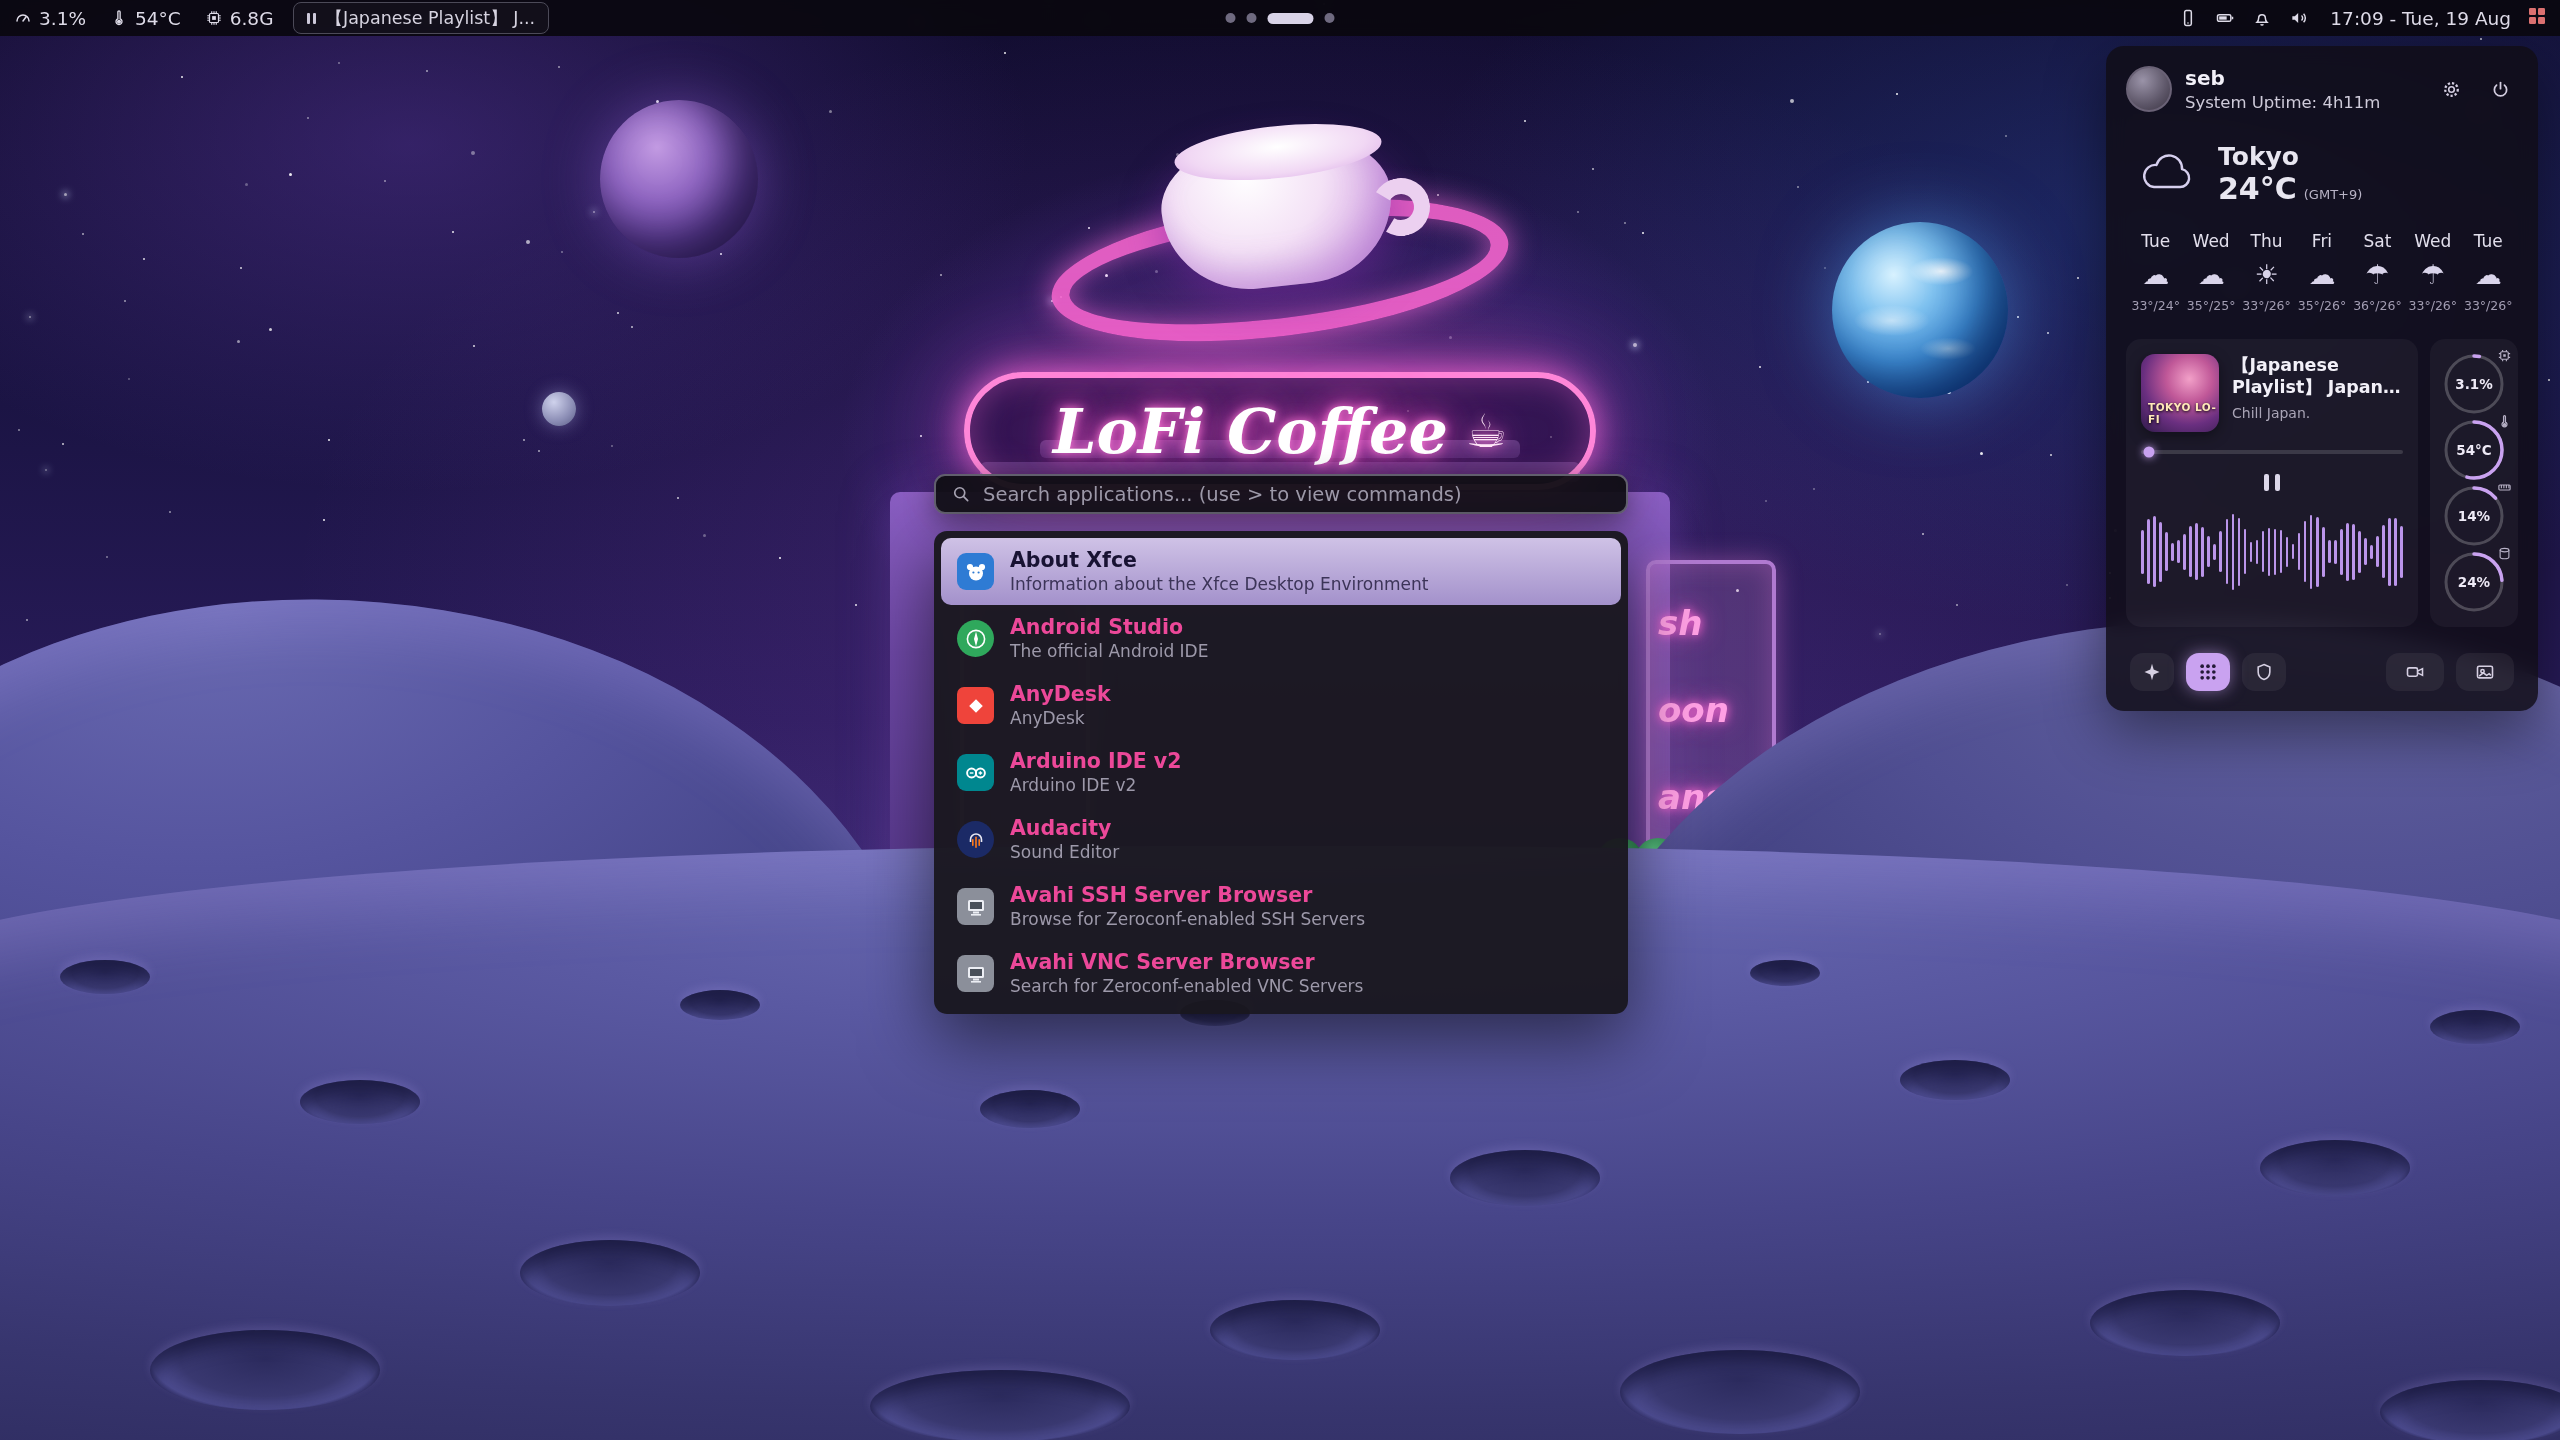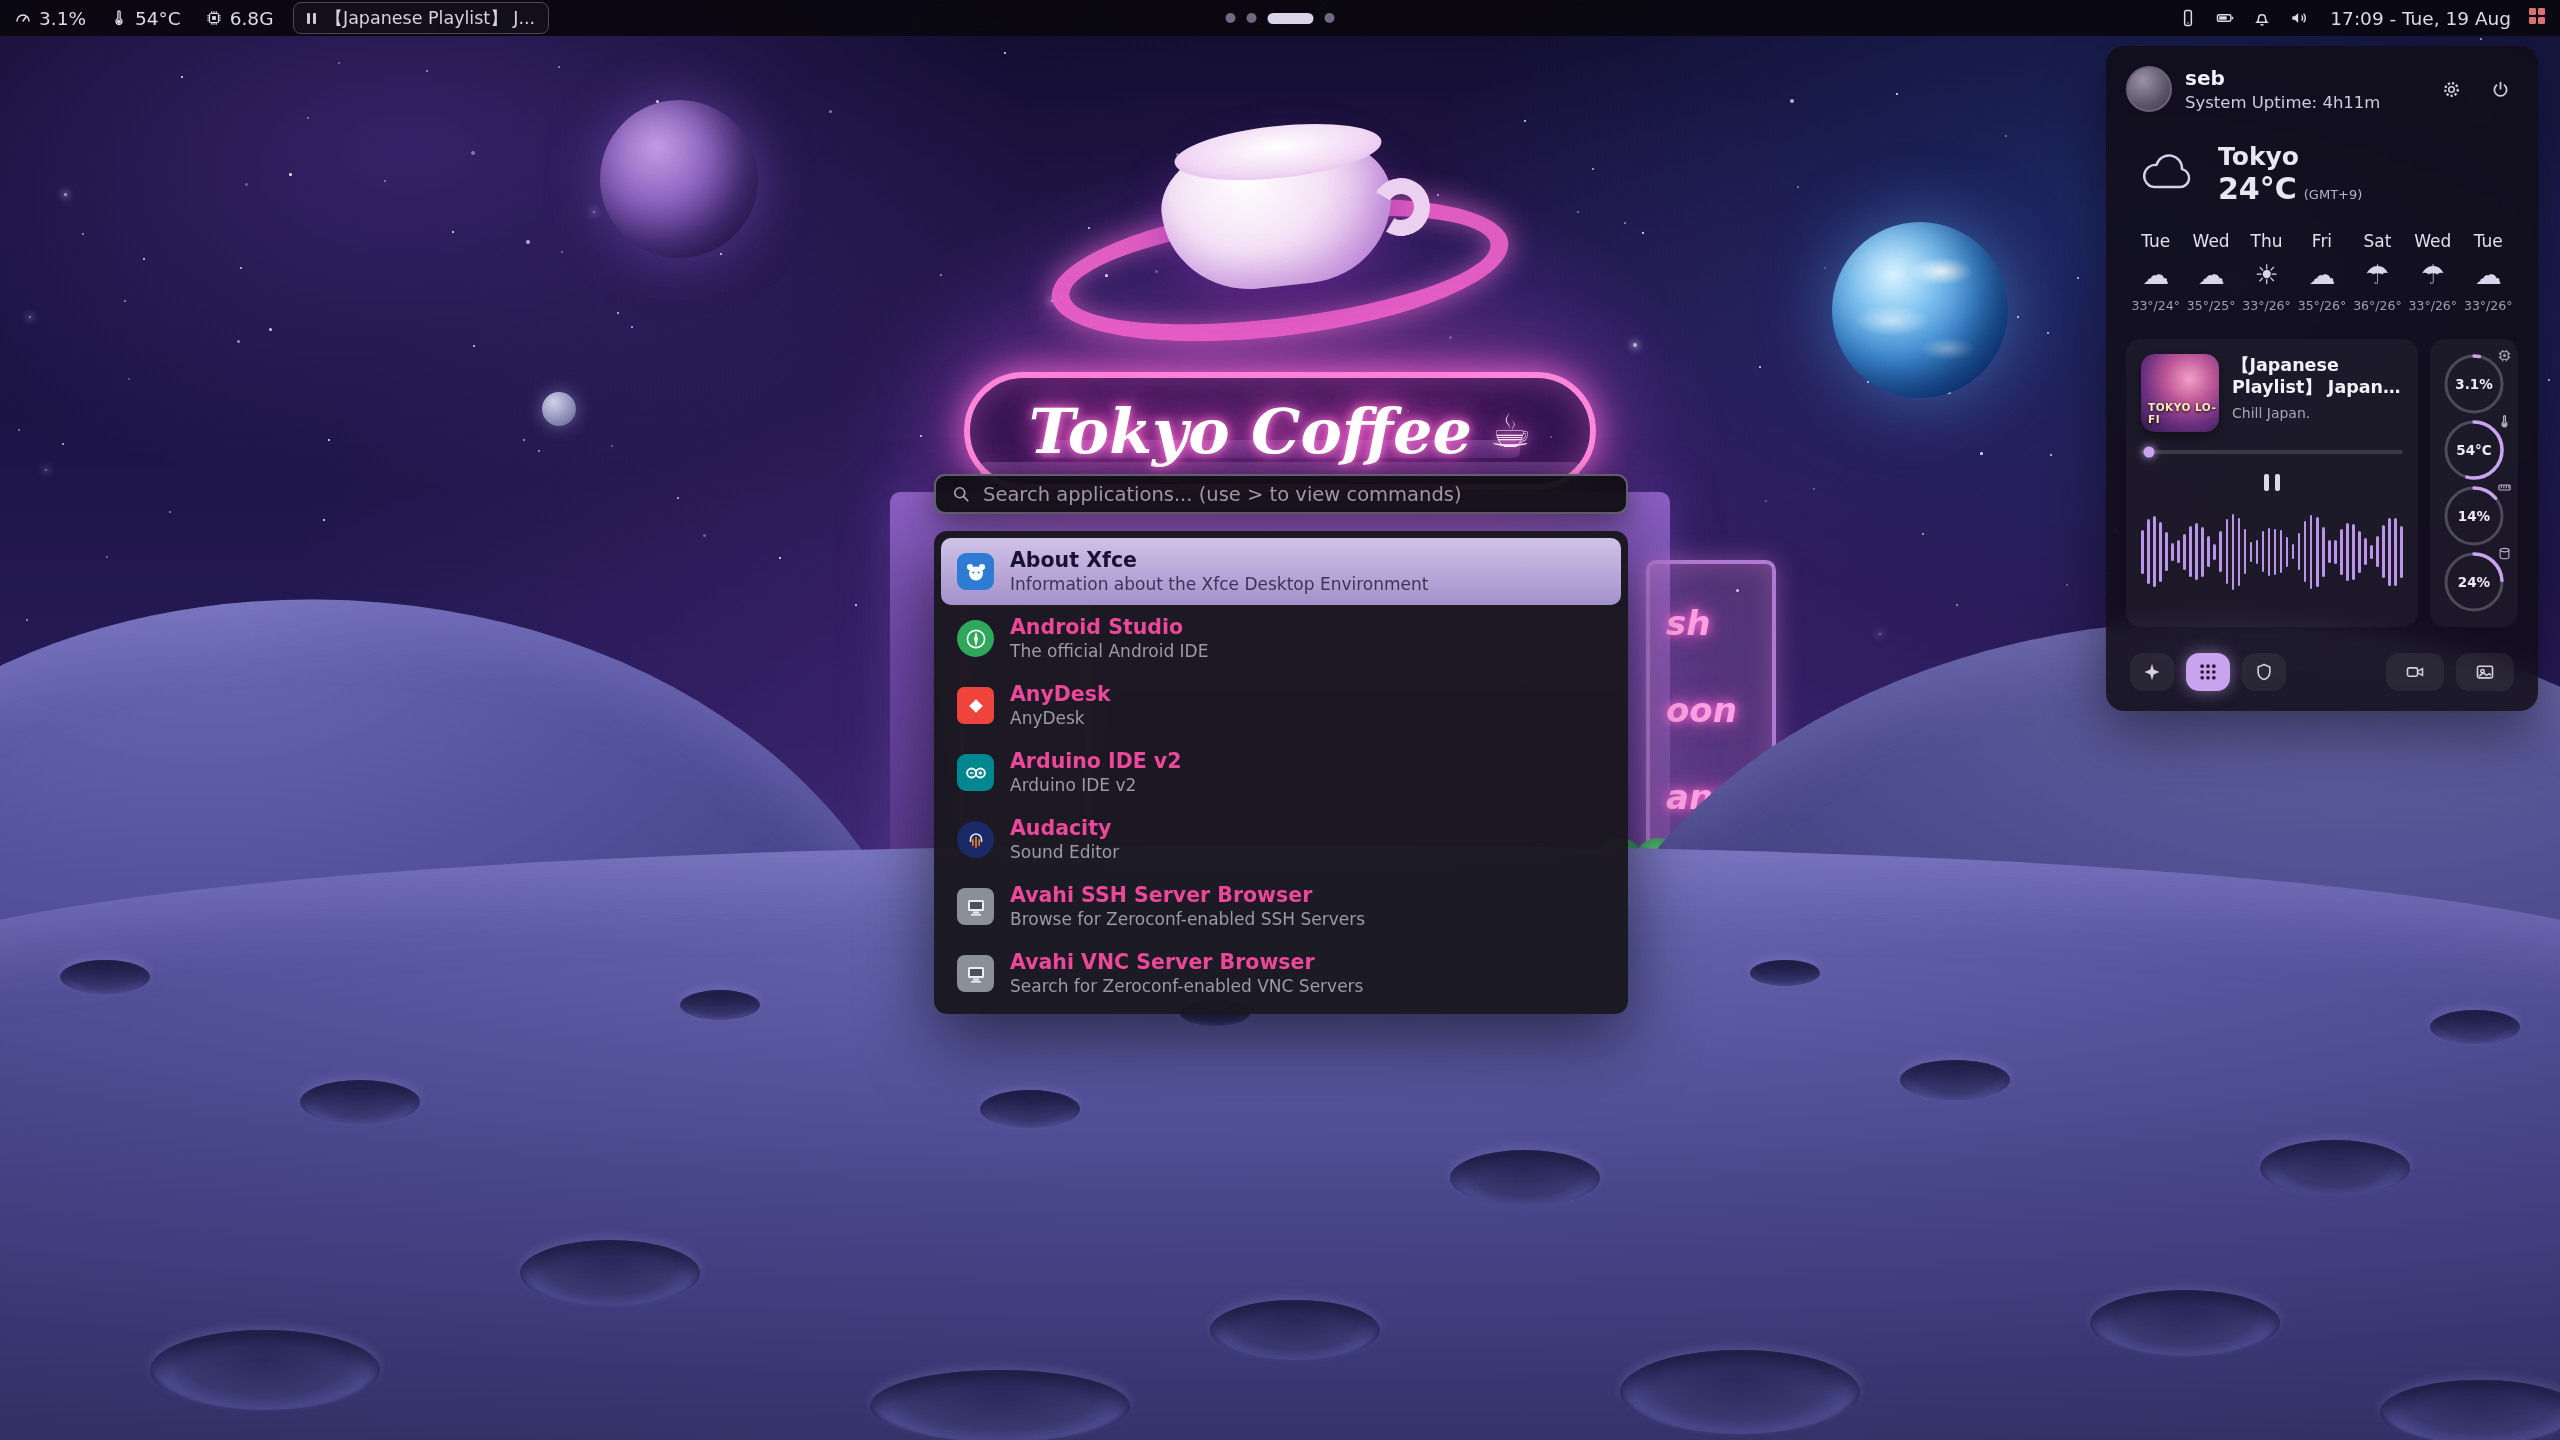--- a/index.html
+++ b/index.html
@@ -53,21 +53,21 @@
   .shop-glow{position:absolute;left:1280px;top:440px;width:1160px;height:760px;transform:translate(-50%,-50%);
     background:radial-gradient(closest-side,rgba(232,120,255,.26),rgba(150,80,255,.12) 55%,transparent 76%)}
   .building{position:absolute;left:890px;top:492px;width:780px;height:400px;border-radius:10px;
     background:linear-gradient(180deg,#8a5fc2 0%,#6e48a6 40%,#57388c 100%);
     box-shadow:0 0 50px rgba(150,90,220,.35)}
   .roof-step1{position:absolute;left:980px;top:462px;width:600px;height:20px;border-radius:6px;background:linear-gradient(180deg,#a477d8,#7a52ae)}
   .roof-step2{position:absolute;left:1040px;top:440px;width:480px;height:18px;border-radius:6px;background:linear-gradient(180deg,#b184e2,#8258b6)}
   .bwindow{position:absolute;top:560px;width:130px;height:300px;border:4px solid #b07ad0;border-radius:10px;
     background:rgba(255,170,240,.16);box-shadow:0 0 26px rgba(255,140,230,.35), inset 0 0 26px rgba(255,140,230,.25)}
   .bwindow.left{left:960px}
-  .bwindow.right{left:1646px;display:flex;flex-direction:column;justify-content:space-around;align-items:flex-start;padding:16px 16px}
+  .bwindow.right{left:1646px;display:flex;flex-direction:column;justify-content:space-around;align-items:flex-start;padding:16px 8px}
   .wsign-line{font-size:34px;font-weight:bold;color:#ffa0e4;text-shadow:0 0 10px #ff6ad4,0 0 24px rgba(255,90,210,.8);font-style:italic}
   .bushes{position:absolute;left:1598px;top:842px;width:214px;height:52px}
   .bushes .leaf{position:absolute;bottom:16px;width:44px;height:40px;border-radius:50%;
     background:radial-gradient(circle at 38% 30%,#58c080,#2f8752 60%,#1f6038 100%)}
   .planter{position:absolute;left:0;bottom:0;width:214px;height:16px;border-radius:4px;background:linear-gradient(180deg,#e3e6f4,#b9bed6)}
 
   .neon-sign{position:absolute;left:964px;top:372px;width:632px;height:118px;border-radius:64px;
     border:6px solid #ff86d8;background:rgba(44,12,64,.62);
     display:flex;align-items:center;justify-content:center;gap:18px;
     box-shadow:0 0 34px rgba(255,110,220,.8),0 0 90px rgba(255,80,200,.45), inset 0 0 34px rgba(255,110,220,.35)}
@@ -393,21 +393,21 @@
     <div class="building"></div>
     <div class="roof-step1"></div>
     <div class="roof-step2"></div>
     <div class="bwindow left"></div>
     <div class="bwindow right">
       <span class="wsign-line">sh</span>
       <span class="wsign-line">oon</span>
       <span class="wsign-line">ans</span>
     </div>
     <div class="neon-sign">
-      <span class="neon-text">Tokyo Coffee</span>
+      <span class="neon-text">LoFi Coffee</span>
       <span class="neon-cup">☕</span>
     </div>
     <div class="bushes">
       <div class="leaf" style="left:0"></div>
       <div class="leaf" style="left:38px"></div>
       <div class="leaf" style="left:80px"></div>
       <div class="leaf" style="left:124px"></div>
       <div class="leaf" style="left:166px"></div>
       <div class="planter"></div>
     </div>

